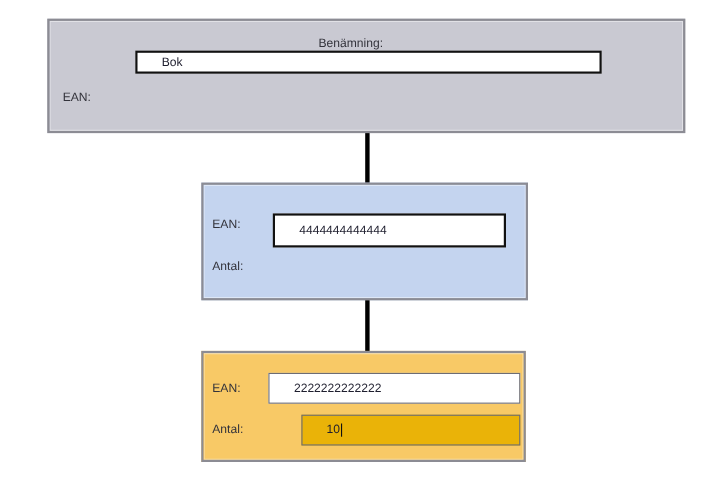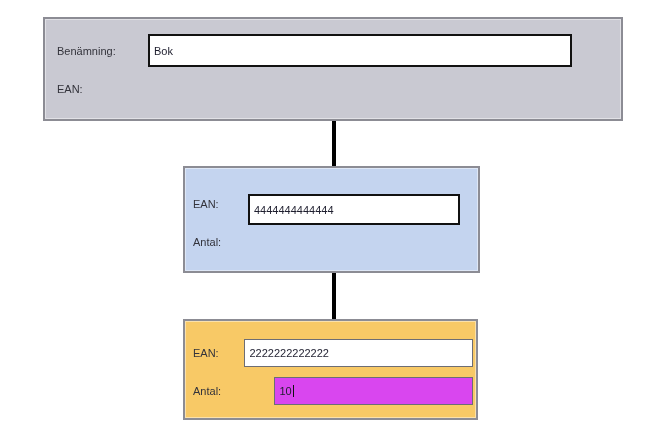--- a/index.html
+++ b/index.html
@@ -28,45 +28,45 @@
     color: #33333b;
     white-space: nowrap;
   }
   .field-input {
     box-sizing: border-box;
     background: #ffffff;
     font-size: 11px;
     color: #1e1e2e;
     display: flex;
     align-items: center;
-    padding-left: 4px;
+    padding-left: 22px;
     overflow: hidden;
     white-space: nowrap;
   }
   .border-heavy { border: 2px solid #111111; }
   .border-thin  { border: 1px solid #6d6d74; }
 
   
-  .panel-root .row1 { left: 12px; top: 15px; height: 33px; width: 556px; }
+  .panel-root .row1 { left: 12px; top: 15px; height: 33px; width: 556px; flex-direction: column; }
   .panel-root .row2 { left: 12px; top: 54px; height: 31px; width: 556px; }
   .panel-root .field-label { width: 91px; }
   .panel-root .field-input { width: 424px; height: 100%; }
 
   
   .panel-child .row1 { left: 8px; top: 20px; height: 31px; width: 280px; }
   .panel-child .row2 { left: 8px; top: 58px; height: 31px; width: 280px; }
   .panel-child .field-label { width: 55px; }
   .panel-child .field-input { width: 212px; height: 100%; margin-top: 12px; }
 
   
   .panel-grand .row1 { left: 8px; top: 18px; height: 28px; width: 280px; }
   .panel-grand .row2 { left: 8px; top: 56px; height: 28px; width: 280px; }
   .panel-grand .field-label { width: 55px; }
   .panel-grand .field-input { width: 244px; height: 100%; }
-  .panel-grand .antal-input { background: #d946ef; margin-left: 37px; }
+  .panel-grand .antal-input { background: #eab308; margin-left: 37px; }
 
   .connector {
     position: absolute;
     width: 4px;
     background: #000000;
   }
   .connector-1 { left: 332px; top: 121px; height: 46px; }
   .connector-2 { left: 332px; top: 273px; height: 47px; }
 
   .caret {

